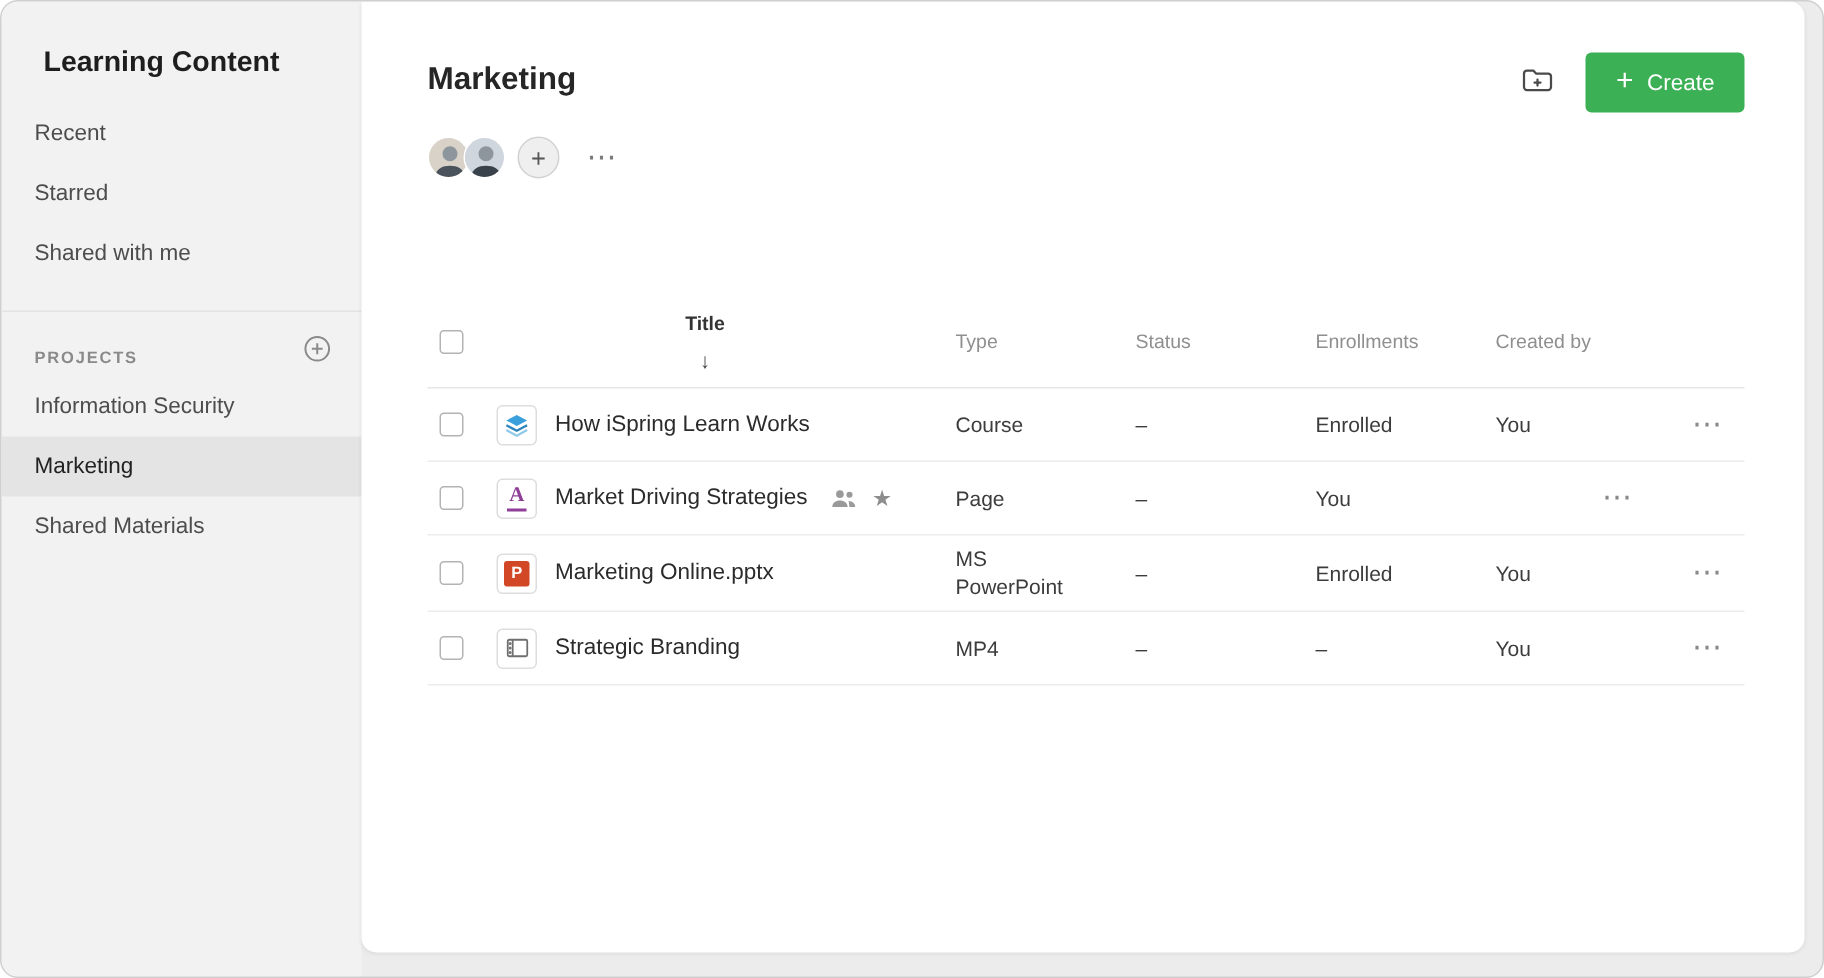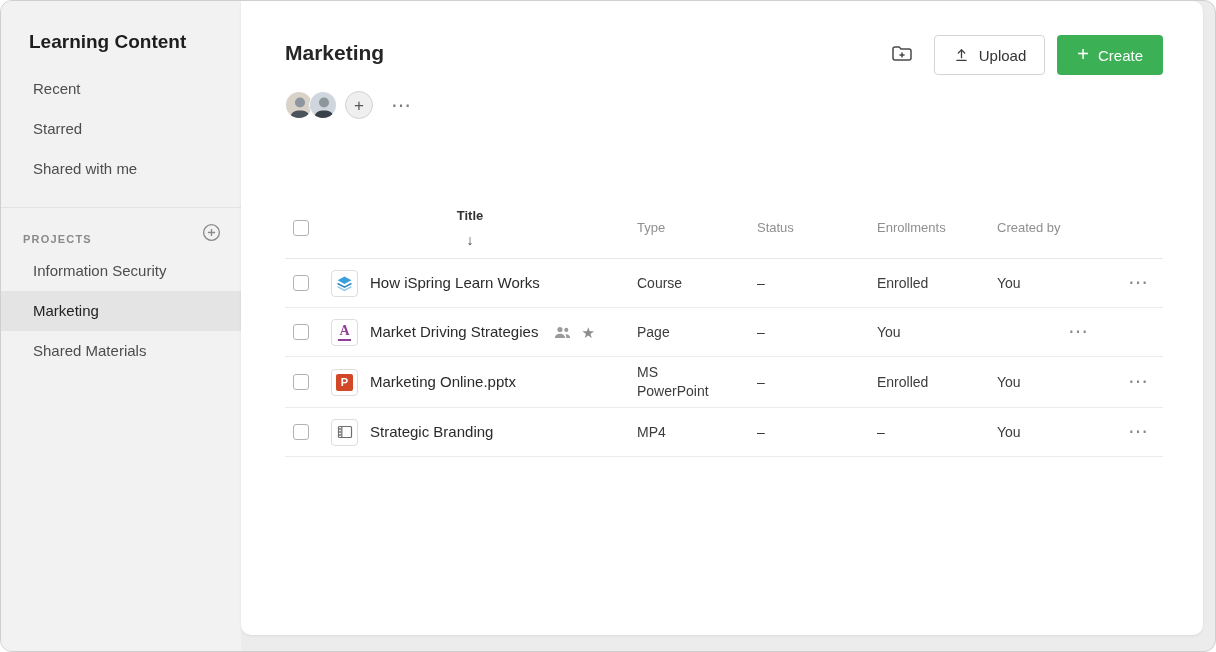--- a/index.html
+++ b/index.html
@@ -21,21 +21,21 @@
   .sidebar {
     position:absolute; left:0; top:0; bottom:0; width:240px;
     background:#f2f2f2;
   }
   .sidebar-title {
     font-size:19px; font-weight:700; color:#1e1e1e;
     padding:30px 22px 16px 28px;
   }
   .nav-item {
     height:40px; line-height:40px;
-    padding:0 32px;
+    padding:0 22px;
     font-size:15px; color:#4d4d4d;
     cursor:pointer;
     white-space:nowrap; overflow:hidden;
   }
   .nav-item.selected { background:#e4e4e4; color:#222; }
   .projects-row {
     margin-top:18px;
     border-top:1px solid #e3e3e3;
     padding:15px 20px 6px 22px;
     display:flex; align-items:flex-end; justify-content:space-between;
@@ -175,30 +175,20 @@
       <h2 class="page-title">Marketing</h2>
       <div class="header-actions">
         <button class="icon-btn">
           <span>
             <svg width="24" height="24" viewBox="0 0 24 24" fill="none" stroke="#4a4a4a" stroke-width="1.5" stroke-linecap="round" stroke-linejoin="round">
                 <path d="M3 7a2 2 0 0 1 2-2h4.2l1.8 2H19a2 2 0 0 1 2 2v7a2 2 0 0 1-2 2H5a2 2 0 0 1-2-2z"></path>
                 <path d="M12 11v4M10 13h4"></path>
               </svg>
           </span>
         </button>
-        <button class="upload-btn">
-          <span style="display:flex;">
-            <svg width="17" height="17" viewBox="0 0 24 24" fill="none" stroke="#3c3c3c" stroke-width="1.8" stroke-linecap="round" stroke-linejoin="round">
-                <path d="M12 15V4"></path>
-                <path d="M7.5 8.5L12 4l4.5 4.5"></path>
-                <path d="M5.5 19h13"></path>
-              </svg>
-          </span>
-          <span>Upload</span>
-        </button>
         <button class="create-btn">
           <span class="plus">+</span>
           <span>Create</span>
         </button>
       </div>
     </div>
 
     <div class="avatar-row">
       <span class="avatar">
         <svg viewBox="0 0 28 28" width="28" height="28">

